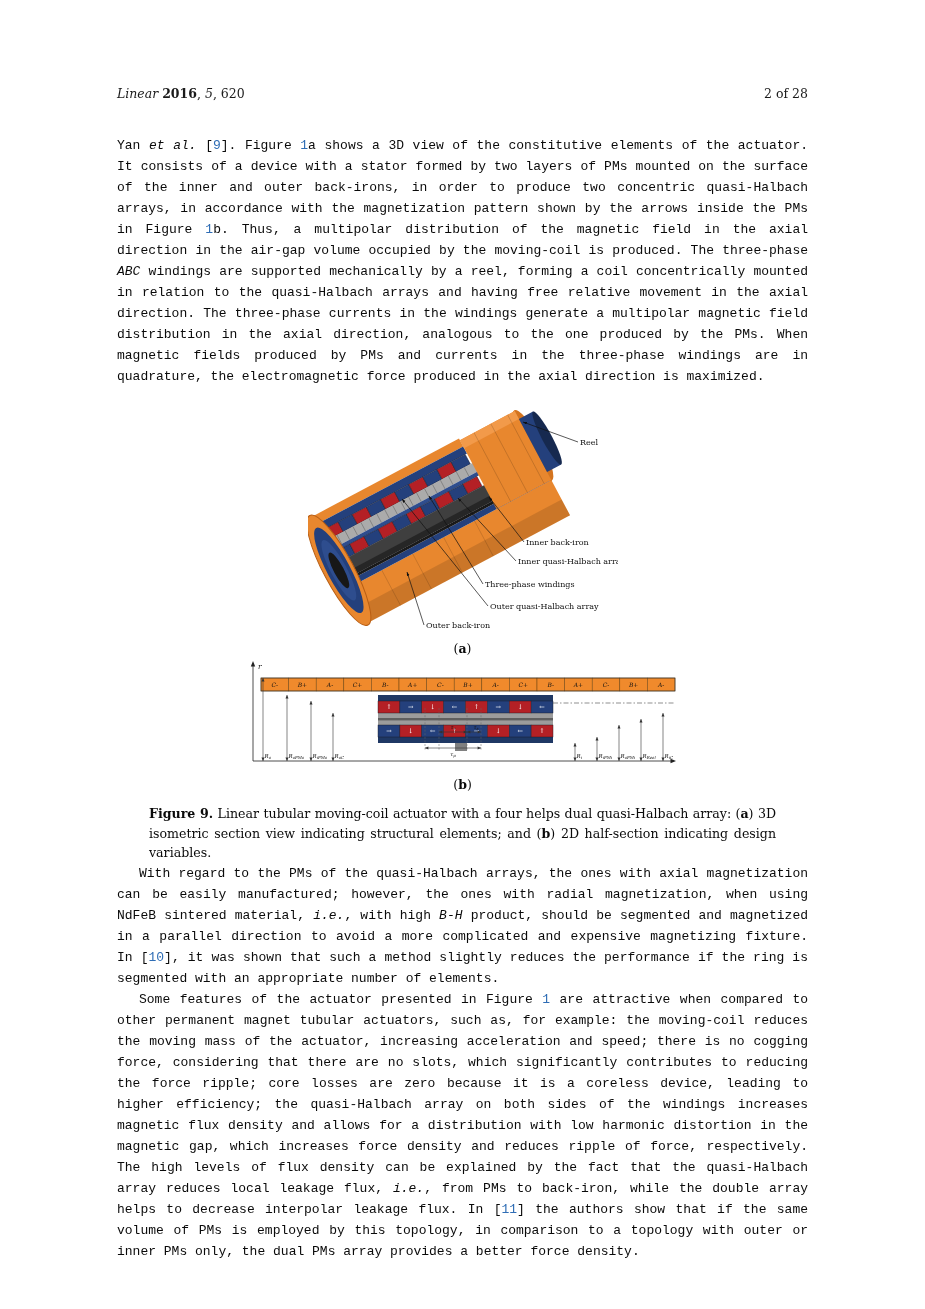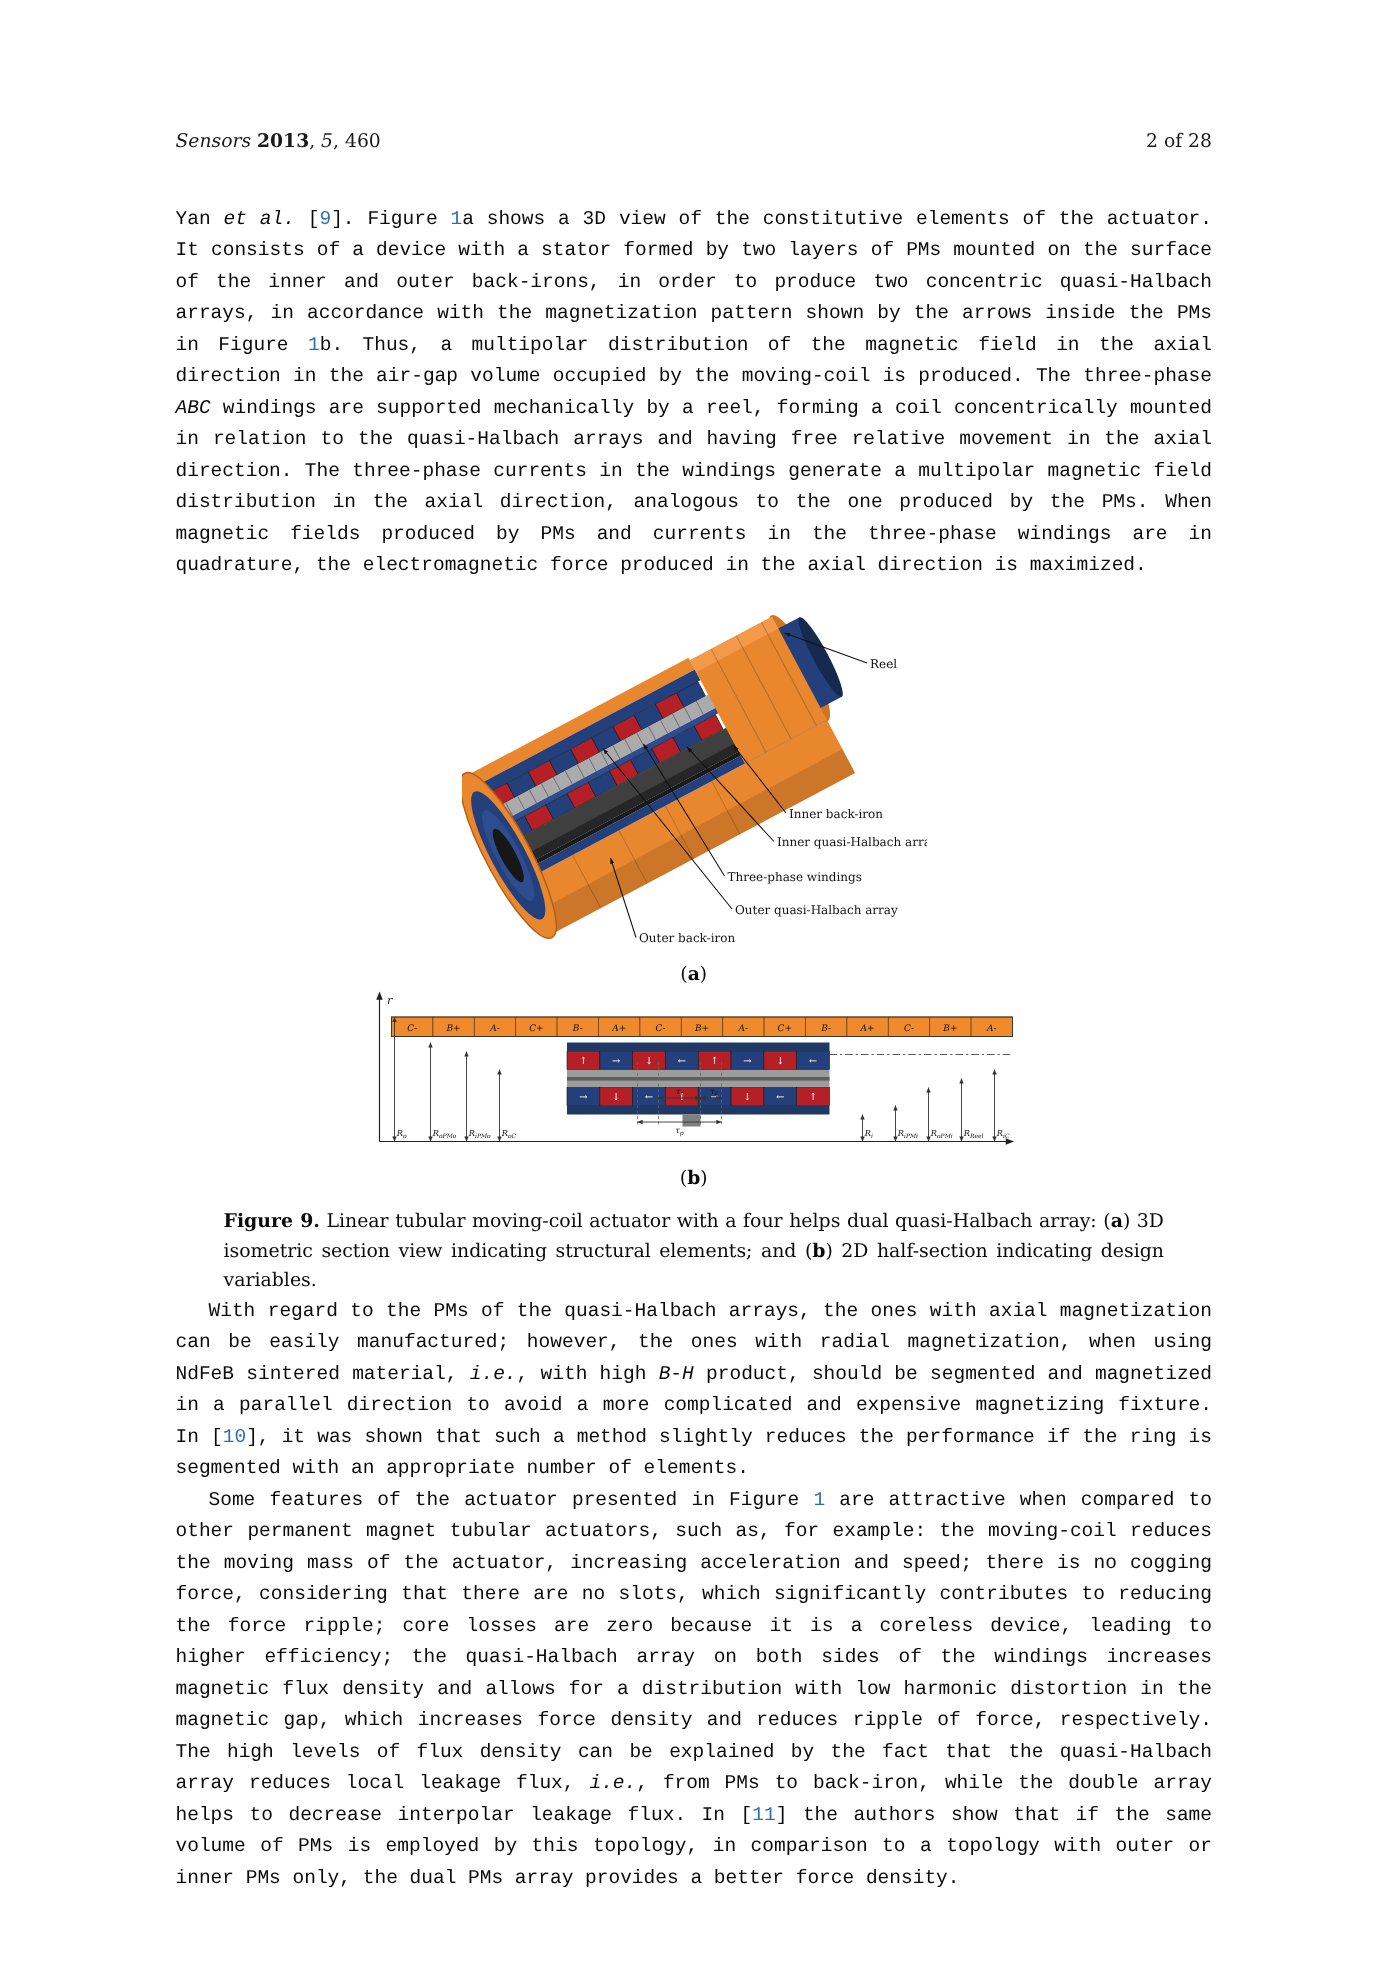--- a/index.html
+++ b/index.html
@@ -29,21 +29,21 @@
   .dashline { stroke: #444; stroke-width: 0.6; stroke-dasharray: 5 2 1.5 2; }
   .axis-label { font-family: "DejaVu Serif", serif; font-style: italic; font-size: 7.5px; fill: #111; }
 </style>
 </head>
 <body>
 
 <div class="page">
   <div class="content">
 
     <div class="page-header">
-      <span><span class="seg-i">Sensors</span><span> </span><span class="seg-b">2013</span><span>, </span><span class="seg-i">5</span><span>, 460</span></span>
+      <span><span class="seg-i">Linear</span><span> </span><span class="seg-b">2016</span><span>, </span><span class="seg-i">5</span><span>, 620</span></span>
       <span>2 of 28</span>
     </div>
 
     <p class="body-text p1"><span>Yan </span><span class="seg-i">et al.</span><span> [</span><span class="seg-link">9</span><span>]. Figure </span><span class="seg-link">1</span><span>a shows a 3D view of the constitutive elements of the actuator. It consists of a device with a stator formed by two layers of PMs mounted on the surface of the inner and outer back-irons, in order to produce two concentric quasi-Halbach arrays, in accordance with the magnetization pattern shown by the arrows inside the PMs in Figure </span><span class="seg-link">1</span><span>b. Thus, a multipolar distribution of the magnetic field in the axial direction in the air-gap volume occupied by the moving-coil is produced. The three-phase </span><span class="seg-i">ABC</span><span> windings are supported mechanically by a reel, forming a coil concentrically mounted in relation to the quasi-Halbach arrays and having free relative movement in the axial direction. The three-phase currents in the windings generate a multipolar magnetic field distribution in the axial direction, analogous to the one produced by the PMs. When magnetic fields produced by PMs and currents in the three-phase windings are in quadrature, the electromagnetic force produced in the axial direction is maximized.</span></p>
 
     <figure class="fig1">
 
       <svg class="fig-svg" viewBox="0 0 310 235" width="310" height="235">
         <defs>
           <marker id="arrw" markerWidth="7" markerHeight="6" refX="5.5" refY="2" orient="auto">

